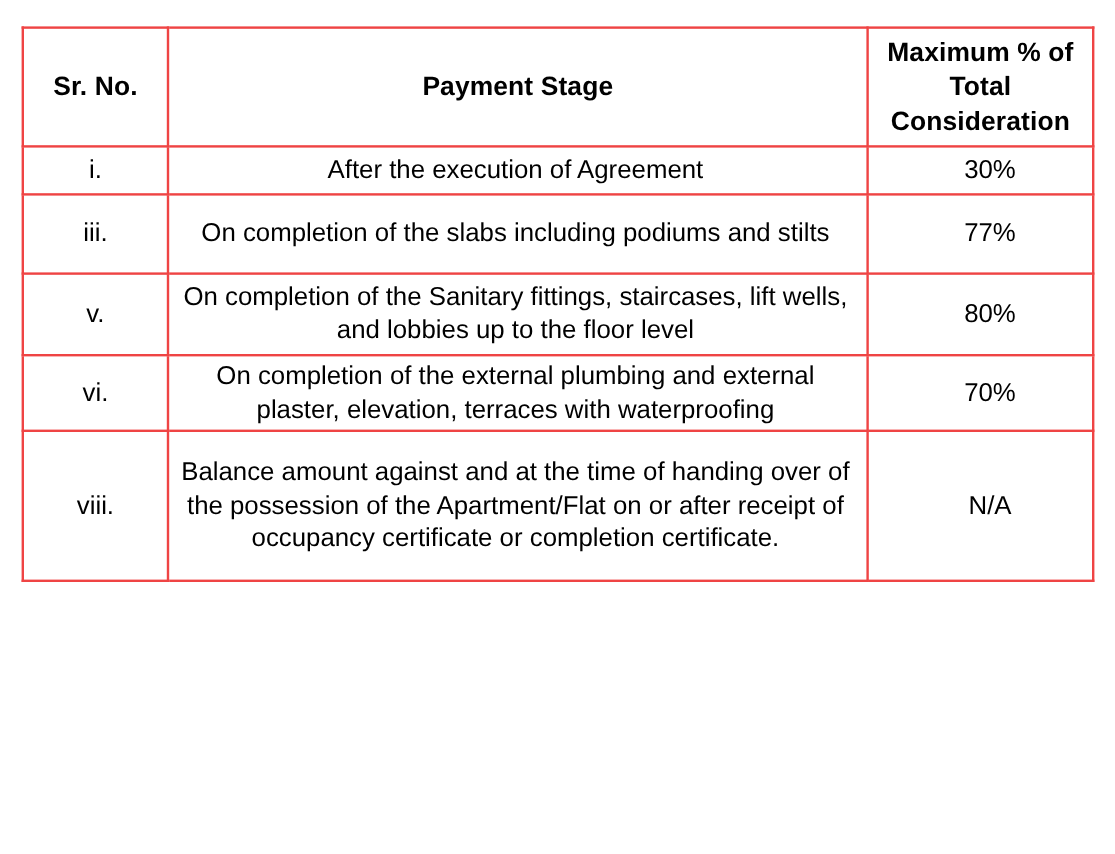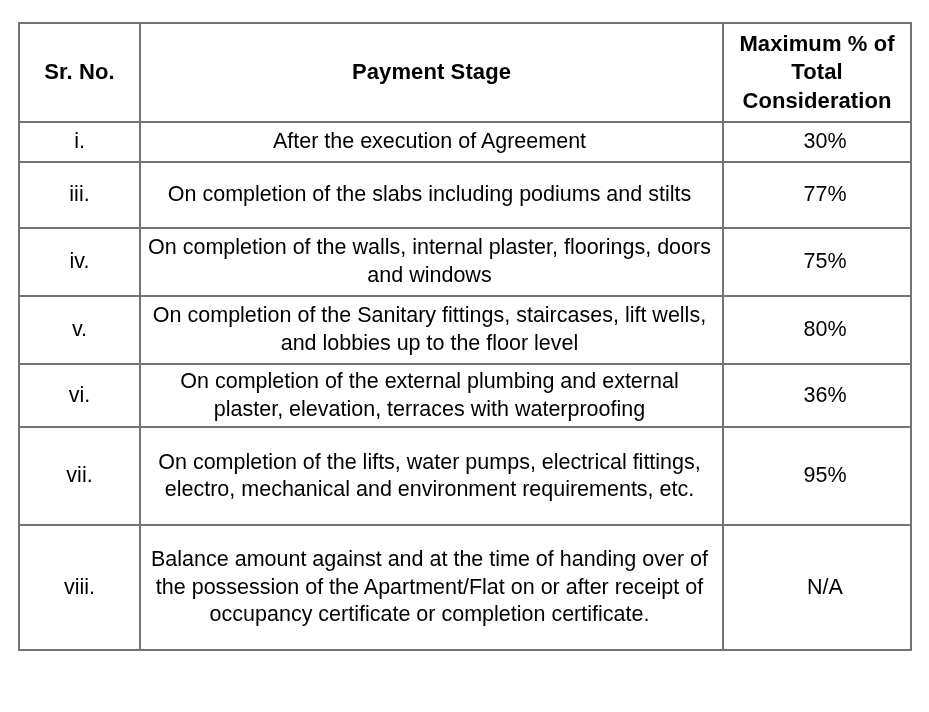--- a/index.html
+++ b/index.html
@@ -24,21 +24,21 @@
     position: absolute;
     left: 18px;
     top: 22px;
     width: 892px;
     border-collapse: collapse;
     table-layout: fixed;
     background: #ffffff;
   }
   .payment-table td,
   .payment-table th {
-    border: 2px solid #737373;
+    border: 2px solid #ef4444;
     text-align: center;
     vertical-align: middle;
     padding: 3px 6px;
     font-size: 21.5px;
     line-height: 1.28;
     font-weight: normal;
     color: #000000;
     box-sizing: border-box;
   }
   .payment-table thead th {
@@ -95,43 +95,33 @@
         <td class="pct-cell">30%</td>
       </tr>
 
 
       <tr class="h66">
         <td class="sr-cell">iii.</td>
         <td class="stage-cell">On completion of the slabs including podiums and stilts</td>
         <td class="pct-cell">77%</td>
       </tr>
 
-      <tr class="h68">
-        <td class="sr-cell">iv.</td>
-        <td class="stage-cell">On completion of the walls, internal plaster, floorings, doors and windows</td>
-        <td class="pct-cell">75%</td>
-      </tr>
 
       <tr class="h68">
         <td class="sr-cell">v.</td>
         <td class="stage-cell">On completion of the Sanitary fittings, staircases, lift wells, and lobbies up to the floor level</td>
         <td class="pct-cell">80%</td>
       </tr>
 
       <tr class="h69">
         <td class="sr-cell">vi.</td>
         <td class="stage-cell">On completion of the external plumbing and external plaster, elevation, terraces with waterproofing</td>
-        <td class="pct-cell">36%</td>
+        <td class="pct-cell">70%</td>
       </tr>
 
-      <tr class="h98">
-        <td class="sr-cell">vii.</td>
-        <td class="stage-cell">On completion of the lifts, water pumps, electrical fittings, electro, mechanical and environment requirements, etc.</td>
-        <td class="pct-cell">95%</td>
-      </tr>
 
       <tr class="h125">
         <td class="sr-cell">viii.</td>
         <td class="stage-cell">Balance amount against and at the time of handing over of the possession of the Apartment/Flat on or after receipt of occupancy certificate or completion certificate.</td>
         <td class="pct-cell">N/A</td>
       </tr>
     </tbody>
   </table>
 
 </div>

